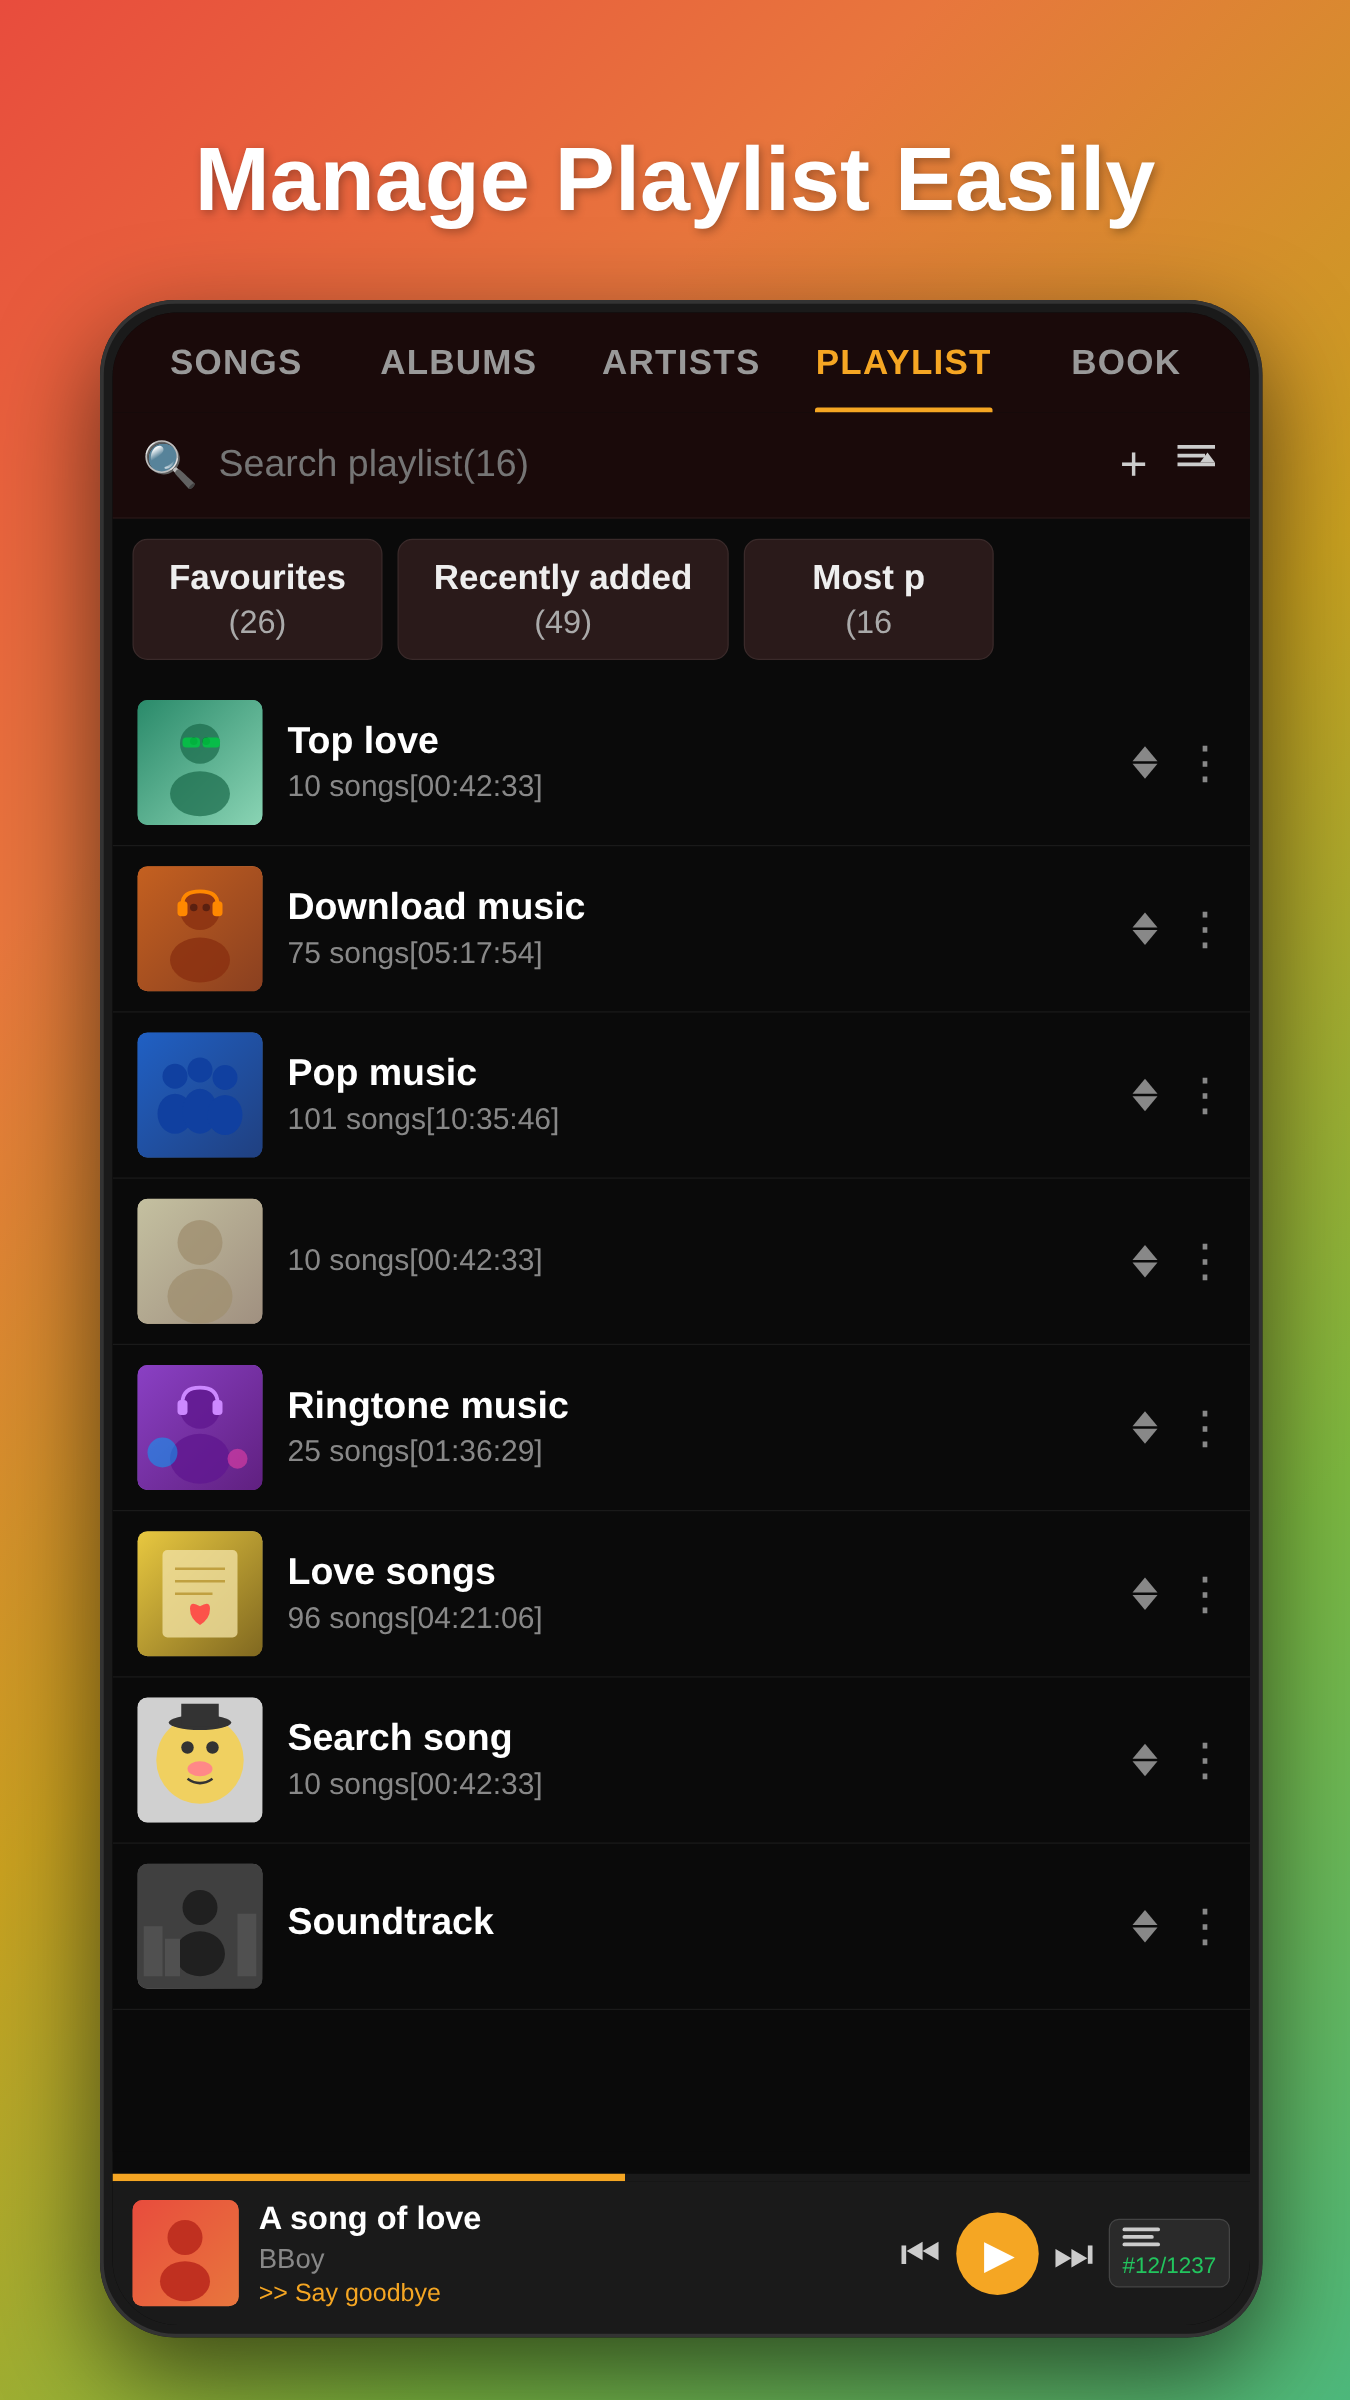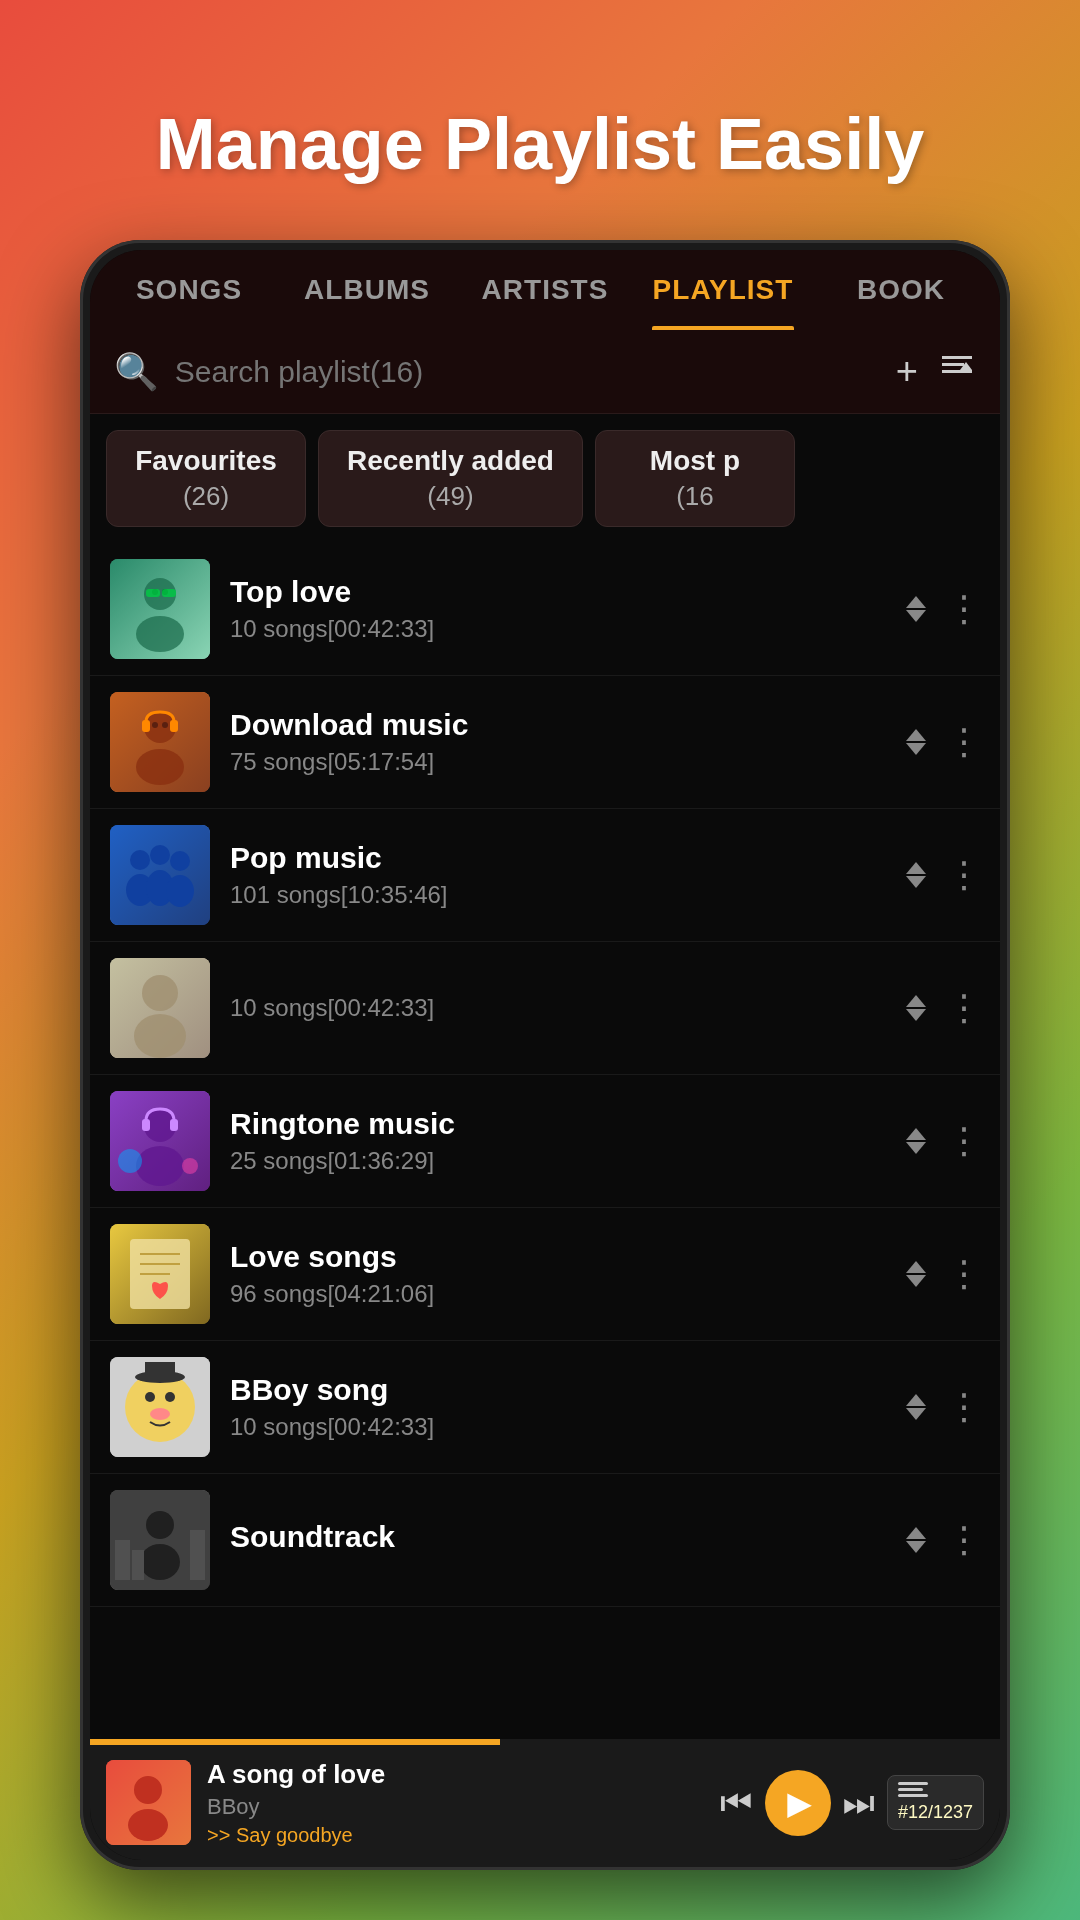--- a/index.html
+++ b/index.html
@@ -347,21 +347,21 @@
       height: 3px;
       background: #ccc;
       border-radius: 2px;
     }
 
     .np-queue-line-1 { width: 30px; }
     .np-queue-line-2 { width: 25px; }
     .np-queue-line-3 { width: 30px; }
 
     .np-queue-count {
-      color: #fef9c3;
+      color: #22c55e;
       font-size: 18px;
       text-align: center;
       margin-top: 2px;
     }
 
     
     .bottom-progress {
       position: absolute;
       bottom: 115px;
       left: 0;
@@ -636,21 +636,21 @@
               <circle cx="40" cy="40" r="5" fill="#333"></circle>
               <circle cx="60" cy="40" r="5" fill="#333"></circle>
               <ellipse cx="50" cy="57" rx="10" ry="6" fill="#ff8888"></ellipse>
               <path d="M40 65 Q50 72 60 65" stroke="#333" stroke-width="2" fill="none"></path>
 
               <ellipse cx="50" cy="20" rx="25" ry="6" fill="#333"></ellipse>
               <rect x="35" y="5" width="30" height="18" fill="#333"></rect>
             </svg>
           </div>
           <div class="playlist-info">
-            <div class="playlist-name">BBoy song</div>
+            <div class="playlist-name">Search song</div>
             <div class="playlist-meta">10 songs[00:42:33]</div>
           </div>
           <div class="playlist-actions">
             <div class="sort-icon">
               <div class="sort-arrow-up"></div>
               <div class="sort-arrow-down"></div>
             </div>
             <div class="more-icon">⋮</div>
           </div>
         </div>

